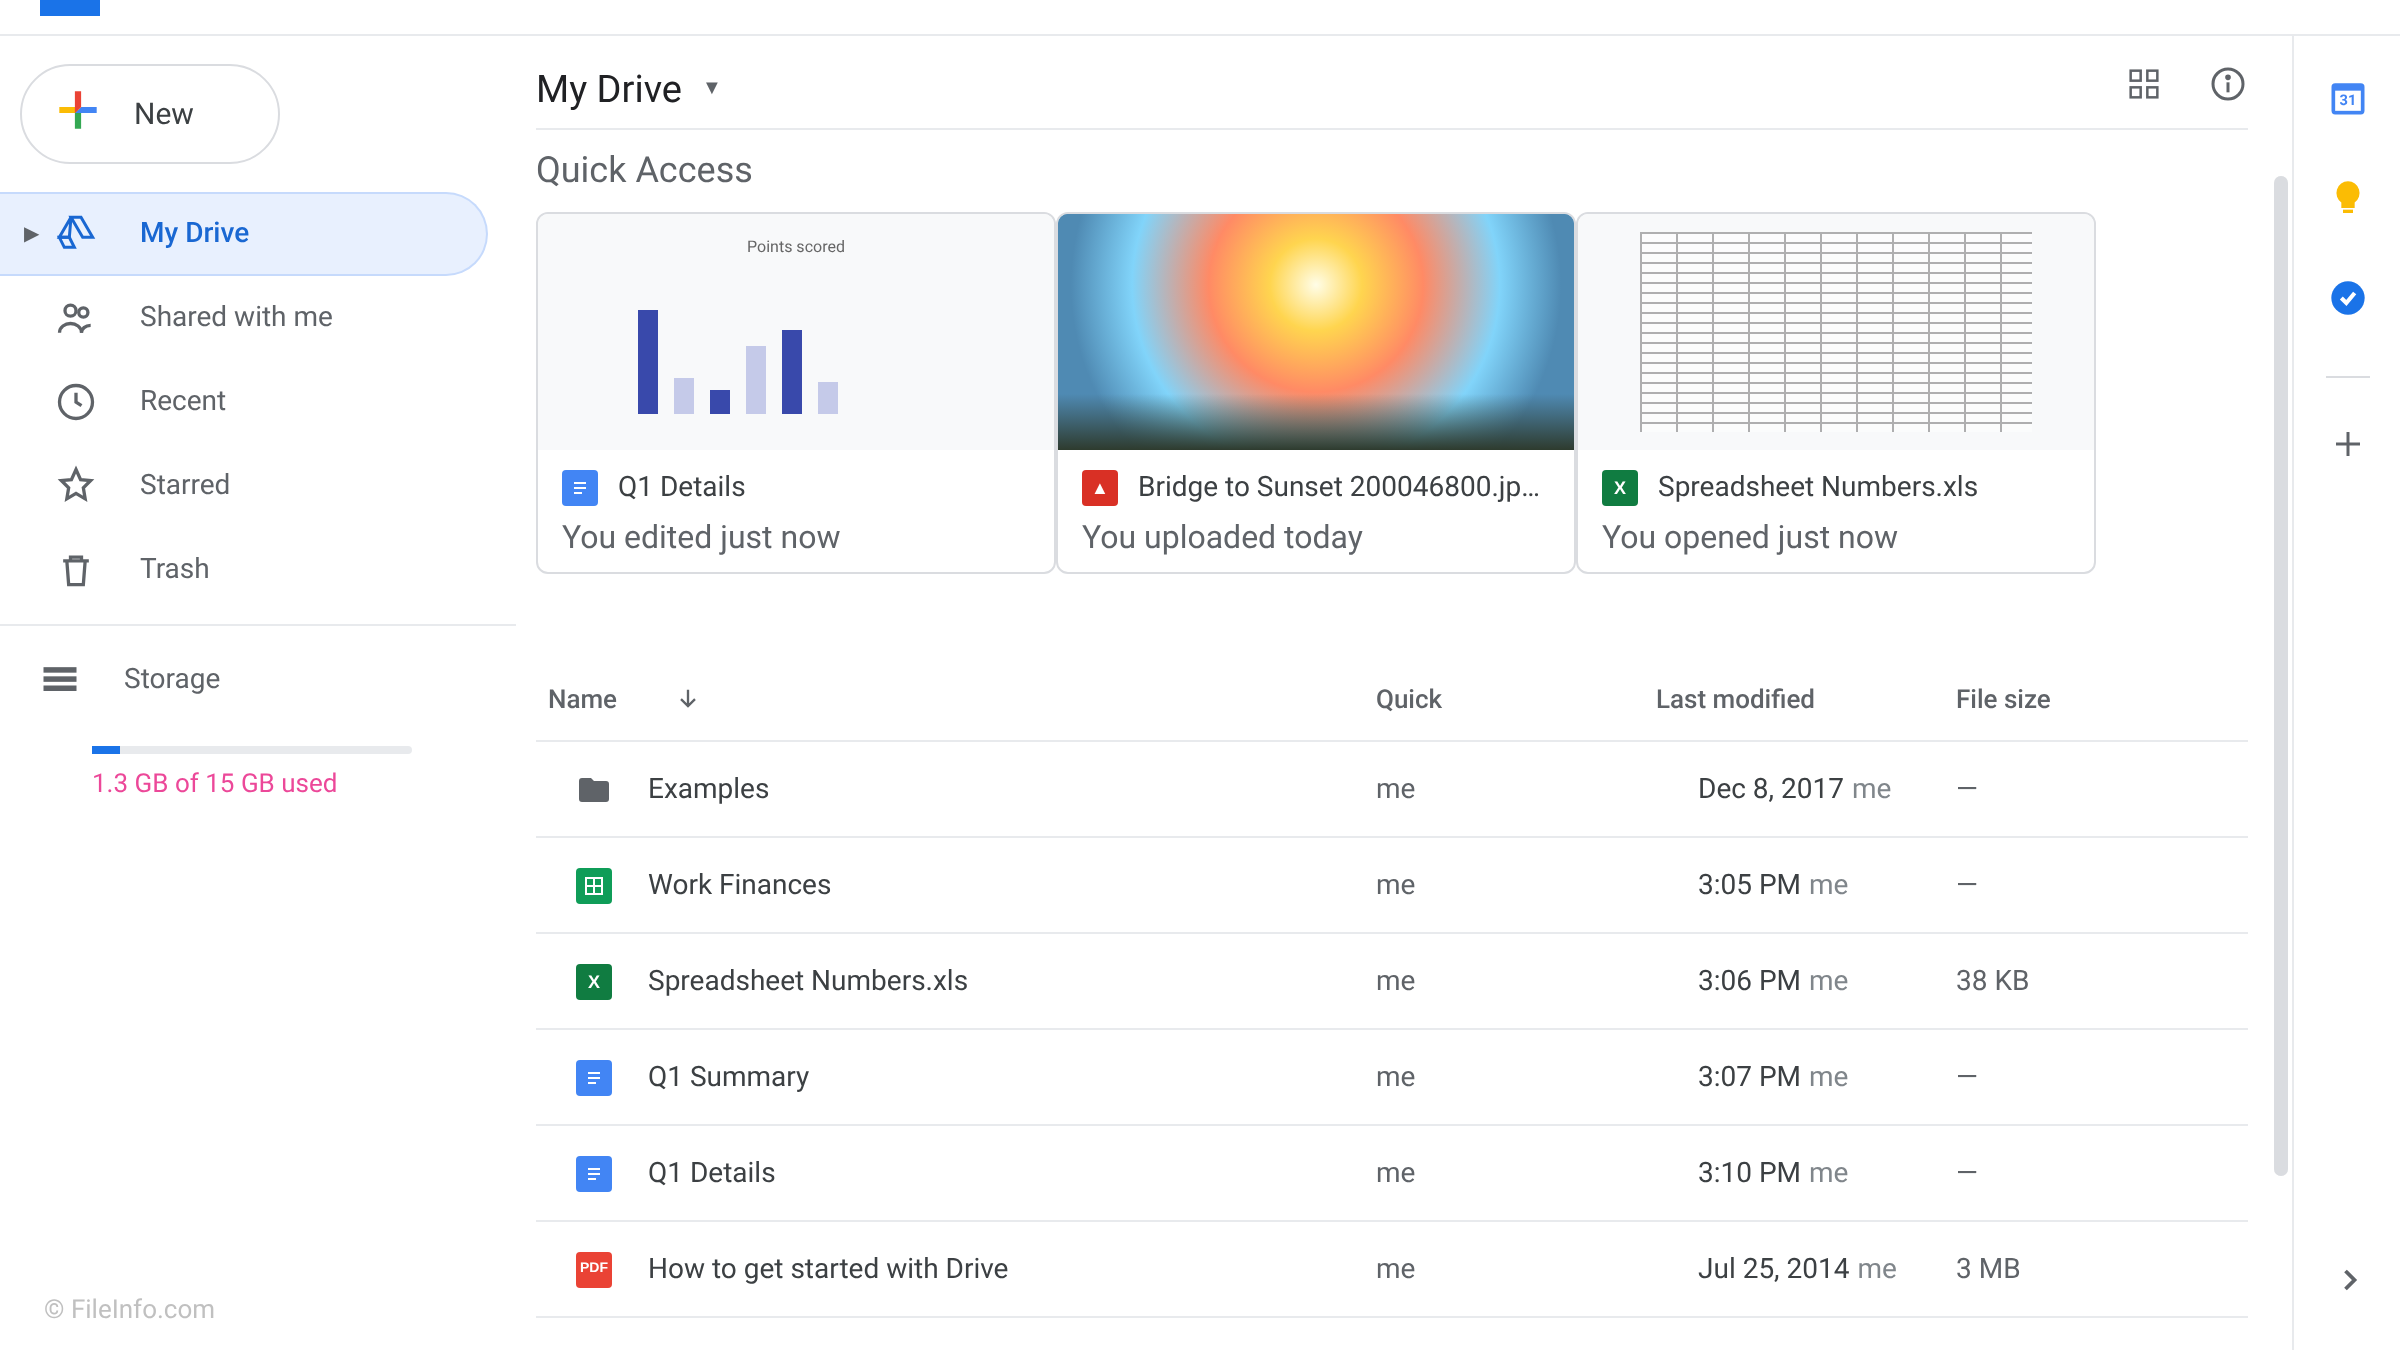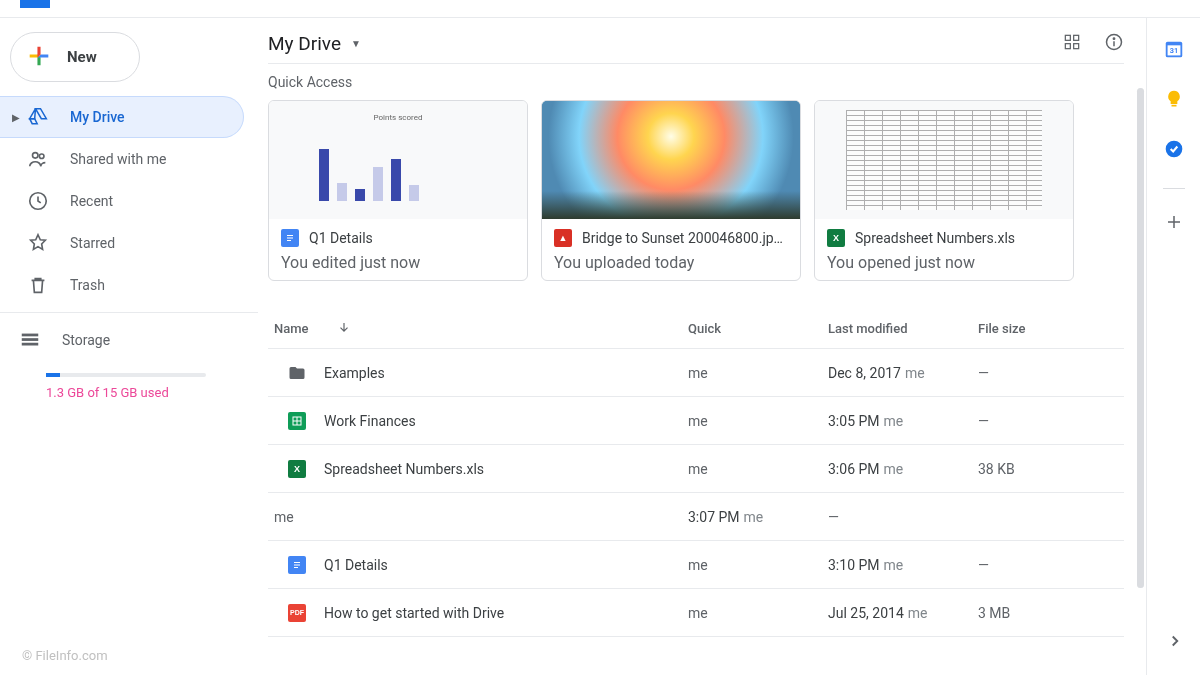--- a/index.html
+++ b/index.html
@@ -43,21 +43,21 @@
     background: #fff;
     display: flex;
     align-items: center;
     padding-left: 14px;
     cursor: pointer;
   }
   .plus-icon svg { width: 28px; height: 28px; }
   .new-btn span.label {
     margin-left: 14px;
     font-size: 15px;
-    font-weight: 700;
+    font-weight: 400;
     color: #3c4043;
   }
   .nav-item {
     display: flex;
     align-items: center;
     height: 42px;
     padding-left: 12px;
     border-radius: 0 21px 21px 0;
     cursor: pointer;
     color: #5f6368;
@@ -149,25 +149,25 @@
     margin-right: 10px;
   }
   .breadcrumb .tri {
     color: #5f6368;
     font-size: 10px;
   }
   .toolbar-icons { display: flex; gap: 22px; color: #5f6368; }
   .toolbar-icons div { cursor: pointer; }
 
   .section-label {
-    font-size: 14px;
+    font-size: 18px;
     color: #5f6368;
     margin: 4px 0 10px 0;
   }
-  .qa-row { display: flex; gap: 13px; margin-bottom: 28px; }
+  .qa-row { display: flex; gap: 0; margin-bottom: 44px; }
   .qa-card {
     width: 260px;
     border: 1px solid #dadce0;
     border-radius: 6px;
     overflow: hidden;
     cursor: pointer;
     background: #fff;
   }
   .qa-thumb {
     height: 118px;
@@ -248,21 +248,21 @@
     color: #3c4043;
     cursor: pointer;
   }
   .file-row .name-cell {
     display: flex;
     align-items: center;
     gap: 18px;
     padding-left: 14px;
   }
   .file-row .name-cell .fi { flex-shrink: 0; }
-  .modcell { color: #3c4043; }
+  .modcell { color: #3c4043; margin-left: 21px; }
   .modcell .me { color: #80868b; margin-left: 4px; }
   .sizecell, .ownercell { color: #5f6368; }
 
   
   .fi {
     width: 18px; height: 18px;
     display: inline-flex;
     align-items: center; justify-content: center;
     border-radius: 2px;
     color: #fff;
@@ -543,20 +543,30 @@
         <div class="file-row">
           <div class="name-cell">
             <span class="fi xls">X</span>
             <span>Spreadsheet Numbers.xls</span>
           </div>
           <div class="ownercell">me</div>
           <div class="modcell">3:06 PM<span class="me">me</span></div>
           <div class="sizecell">38 KB</div>
         </div>
         <div class="file-row">
+          <div class="name-cell">
+            <span class="fi docs">
+              <svg width="10" height="10" viewBox="0 0 10 10">
+                <rect x="2" y="2" width="6" height="1" fill="#fff"></rect>
+                <rect x="2" y="4.5" width="6" height="1" fill="#fff"></rect>
+                <rect x="2" y="7" width="4" height="1" fill="#fff"></rect>
+              </svg>
+            </span>
+            <span>Q1 Summary</span>
+          </div>
           <div class="ownercell">me</div>
           <div class="modcell">3:07 PM<span class="me">me</span></div>
           <div class="sizecell">—</div>
         </div>
         <div class="file-row">
           <div class="name-cell">
             <span class="fi docs">
               <svg width="10" height="10" viewBox="0 0 10 10">
                 <rect x="2" y="2" width="6" height="1" fill="#fff"></rect>
                 <rect x="2" y="4.5" width="6" height="1" fill="#fff"></rect>

